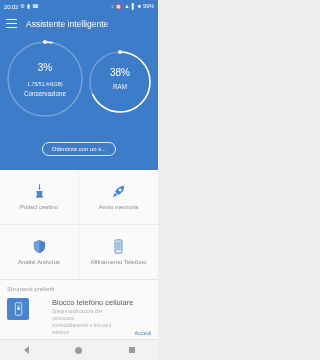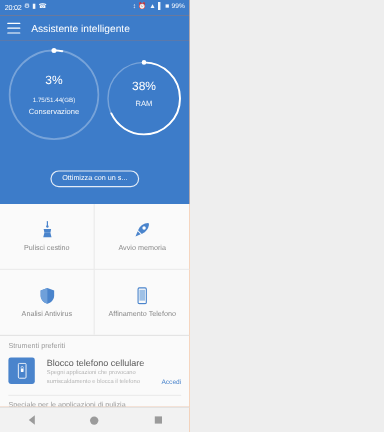--- a/index.html
+++ b/index.html
@@ -7,21 +7,21 @@
     width: 158px; height: 360px;
     overflow: hidden;
     font-family: "Liberation Sans", sans-serif;
     background: #eeeeee;
   }
 
   .phone {
     position: relative;
     width: 158px; height: 360px;
     display: flex; flex-direction: column;
-    background: #f97316;
+    background: #3b82f6;
   }
 
   
   .statusbar {
     height: 13px;
     background: #3d7cc9;
     display: flex; align-items: center;
     padding: 0 4px;
     flex: 0 0 auto;
   }
@@ -146,21 +146,21 @@
     overflow: hidden;
   }
   .section-title {
     font-size: 6px;
     color: #9a9a9a;
     margin-bottom: 6px;
   }
   .fav-row {
     display: flex;
     align-items: flex-start;
-    gap: 10px;
+    gap: 23px;
   }
   .fav-ic {
     width: 22px; height: 22px;
     background: #4a84cc;
     border-radius: 2px;
     display: flex; align-items: center; justify-content: center;
     flex: 0 0 auto;
   }
   .fav-body { flex: 1 1 auto; min-width: 0; }
   .fav-title {

